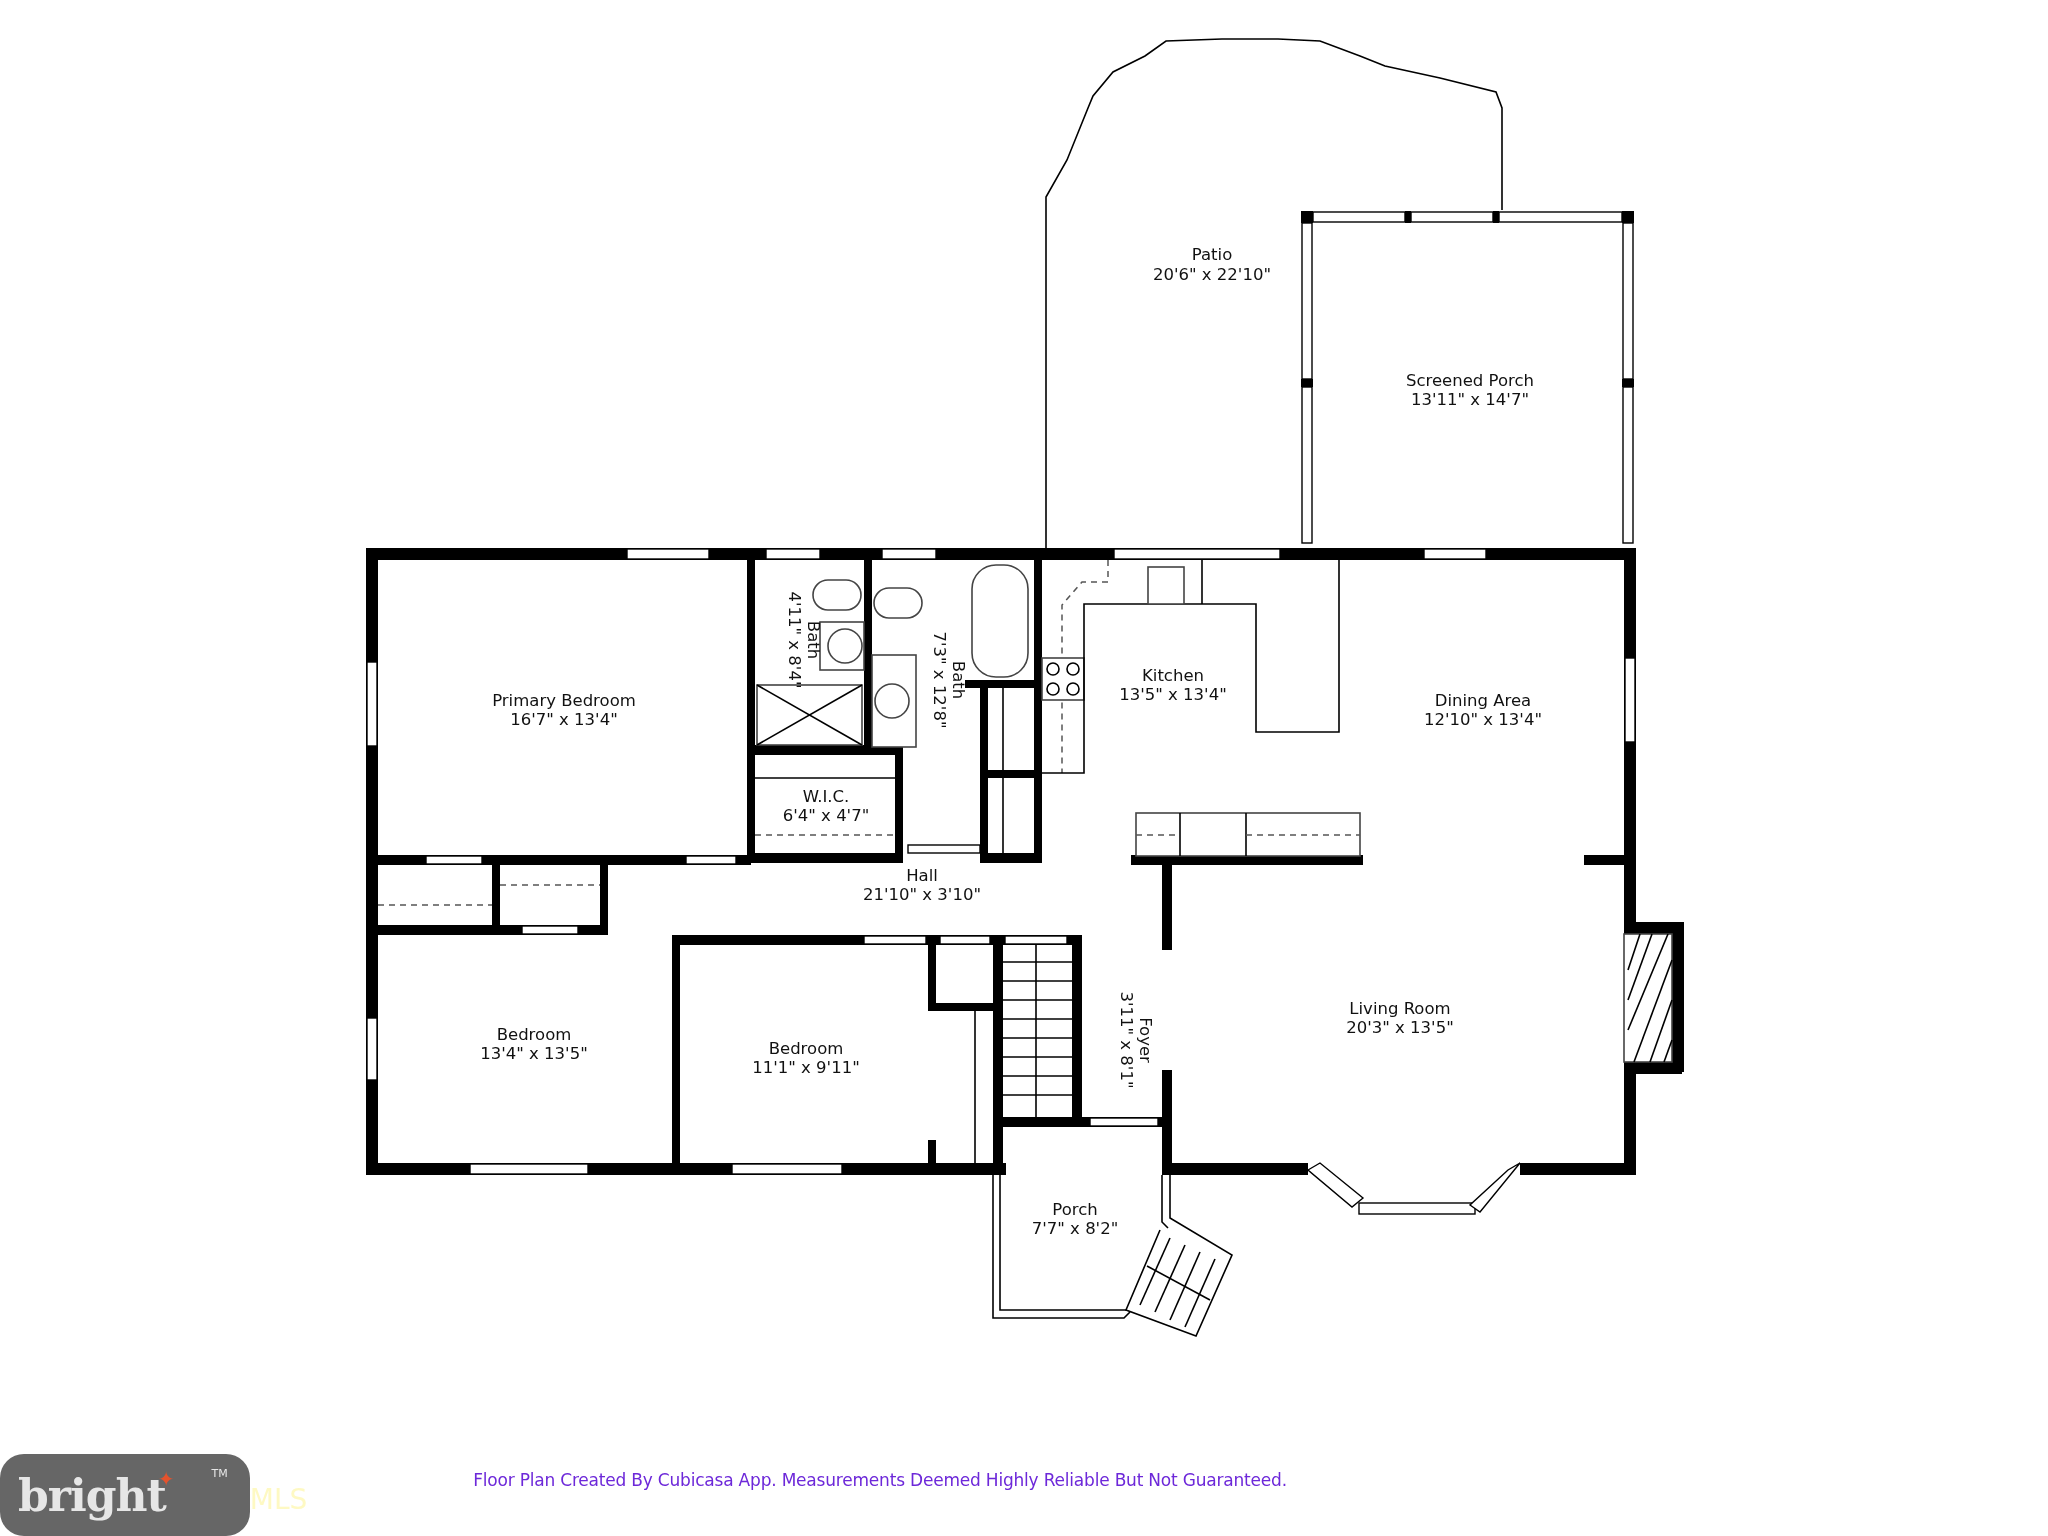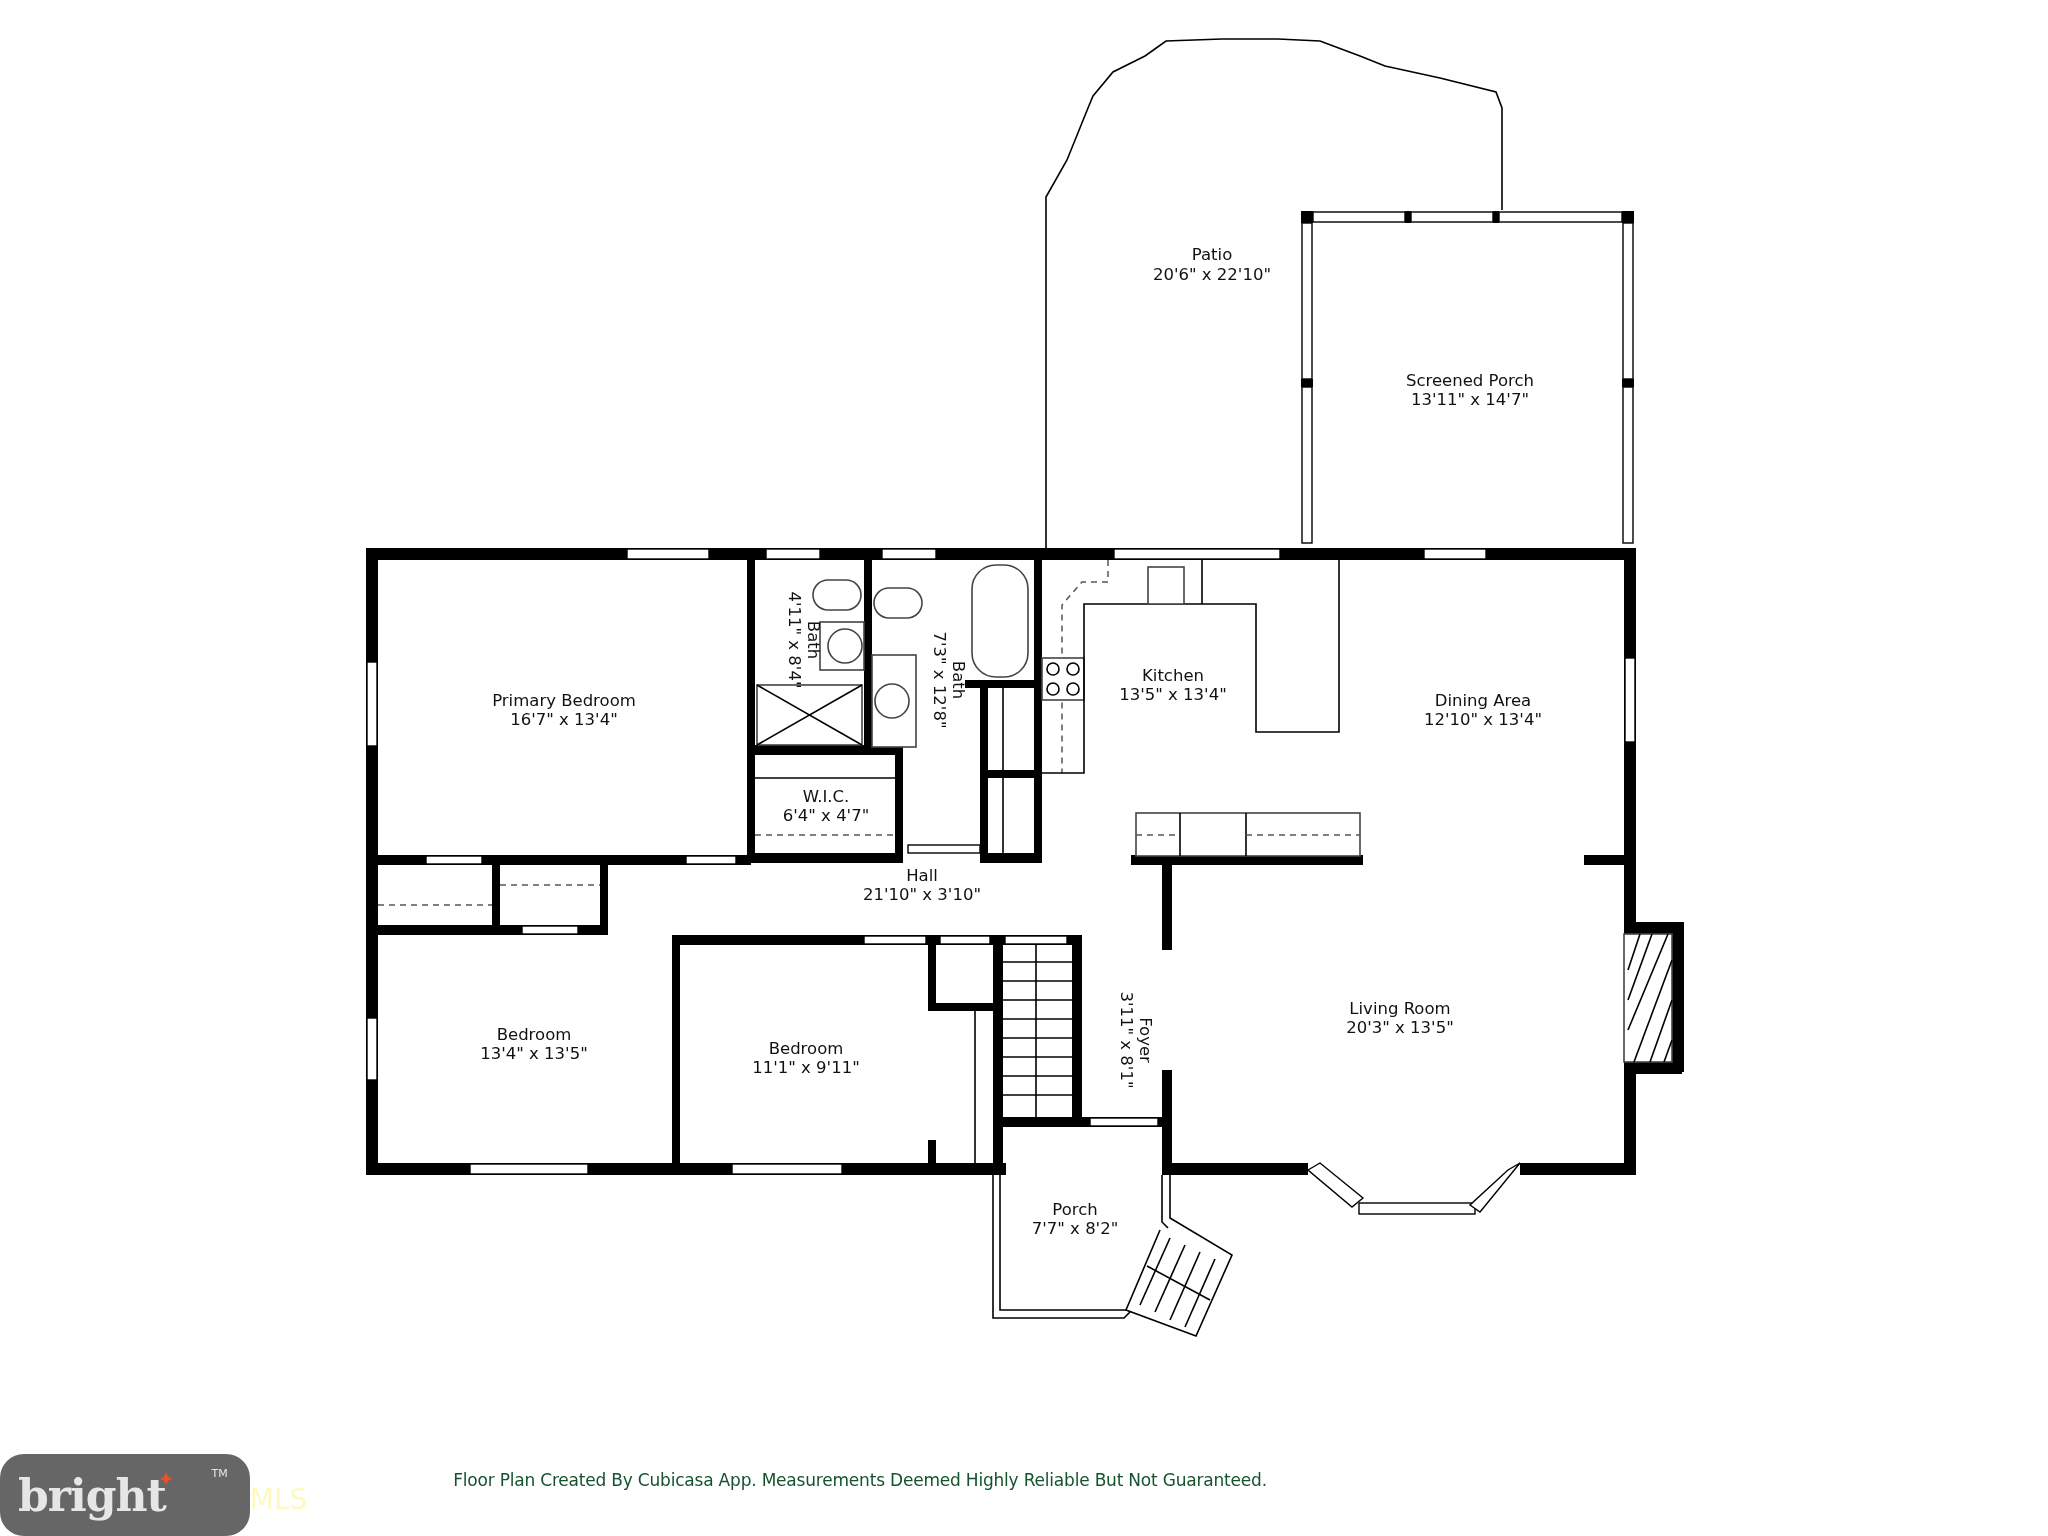--- a/index.html
+++ b/index.html
@@ -4,21 +4,21 @@
 <style>
   html, body { margin:0; padding:0; background:#ffffff; }
   body { width:2048px; height:1536px; position:relative; overflow:hidden; font-family:"DejaVu Sans", sans-serif; }
   #plan { position:absolute; left:0; top:0; width:2048px; height:1536px; }
   .wall { fill:#000; }
   .thin { fill:none; stroke:#000; stroke-width:1.6; }
   .fixture { fill:#fff; stroke:#444; stroke-width:1.6; }
   .dash { fill:none; stroke:#555; stroke-width:1.5; stroke-dasharray:6 5; }
   .win { fill:#fff; stroke:#000; stroke-width:1.4; }
   .lbl { font-family:"DejaVu Sans", sans-serif; font-size:16.5px; fill:#111; text-anchor:middle; }
-  .footer { position:absolute; left:0; width:1720px; top:1470px; text-align:center; font-family:"DejaVu Sans", sans-serif; font-size:17px; color:#14532d; letter-spacing:-0.2px; }
+  .footer { position:absolute; left:0; width:1720px; top:1470px; text-align:center; font-family:"DejaVu Sans", sans-serif; font-size:17px; color:#6d28d9; letter-spacing:-0.2px;padding-left:20px; }
   .logo { position:absolute; left:0; top:1454px; width:250px; height:82px; background:#666666; display:flex; align-items:center; padding-left:18px; box-sizing:border-box;border-radius:24px; }
   .logo .word { font-family:"DejaVu Serif", serif; font-size:44px; color:#e6e6e6; font-weight:bold; letter-spacing:-1px; }
   .logo .mls { font-family:"DejaVu Sans", sans-serif; font-size:28px; color:#fef9c3; margin-left:8px; margin-top:8px; }
   .logo .star { color:#e5532d; font-size:20px; position:relative; top:-16px; left:-8px; }
   .logo .tm { color:#e6e6e6; font-size:11px; position:relative; top:-22px; left:-14px;margin-left:43px; }
 </style>
 </head>
 <body>
 
 <svg id="plan" viewBox="0 0 2048 1536" xmlns="http://www.w3.org/2000/svg">

